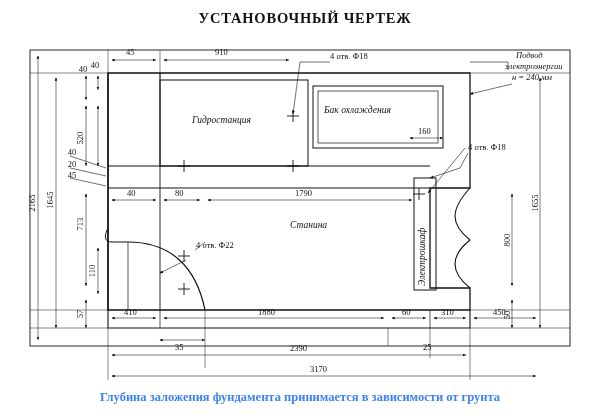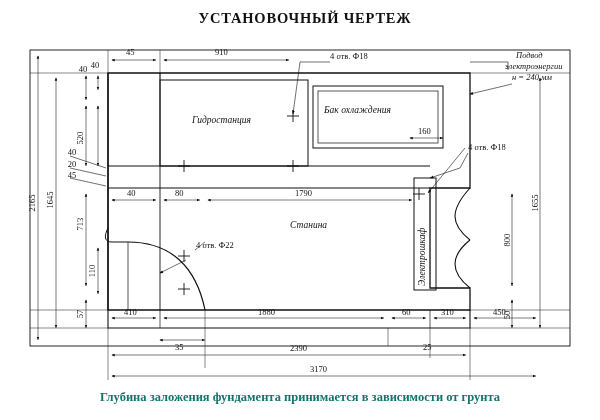--- a/index.html
+++ b/index.html
@@ -34,21 +34,21 @@
   }
   #caption {
     position: absolute;
     left: 0;
     top: 390px;
     width: 600px;
     text-align: center;
     font-family: "Liberation Serif", serif;
     font-weight: bold;
     font-size: 12.5px;
-    color: #0f766e;
+    color: #3b82f6;
   }
   #drawing {
     position: absolute;
     left: 0;
     top: 28px;
     width: 600px;
     height: 358px;
   }
   svg text {
     font-family: "Liberation Serif", serif;

